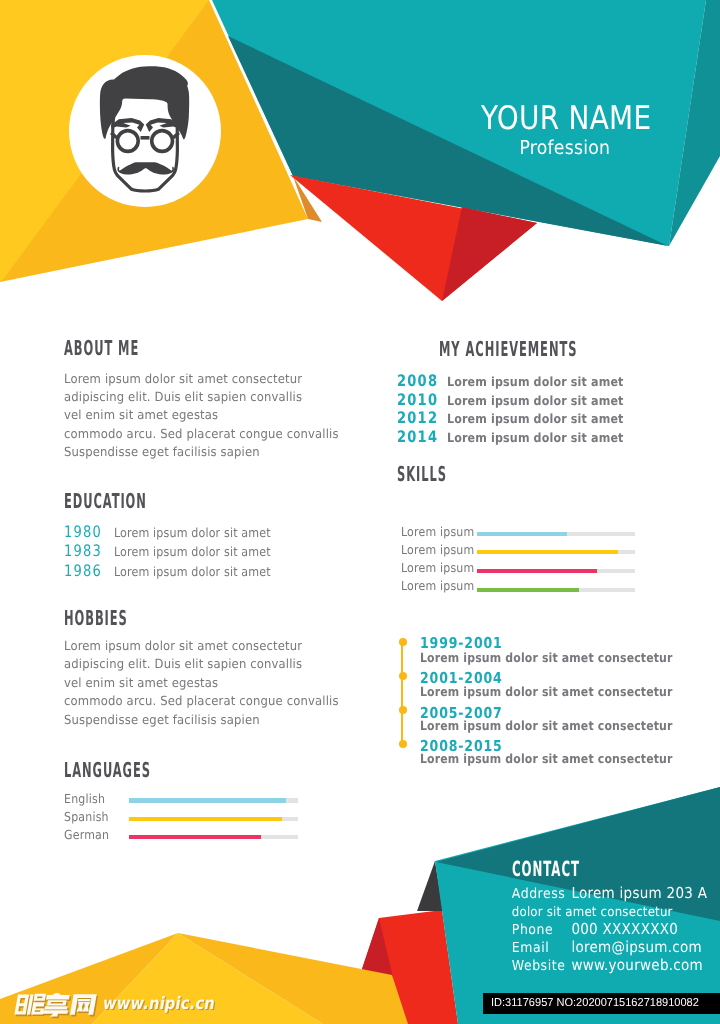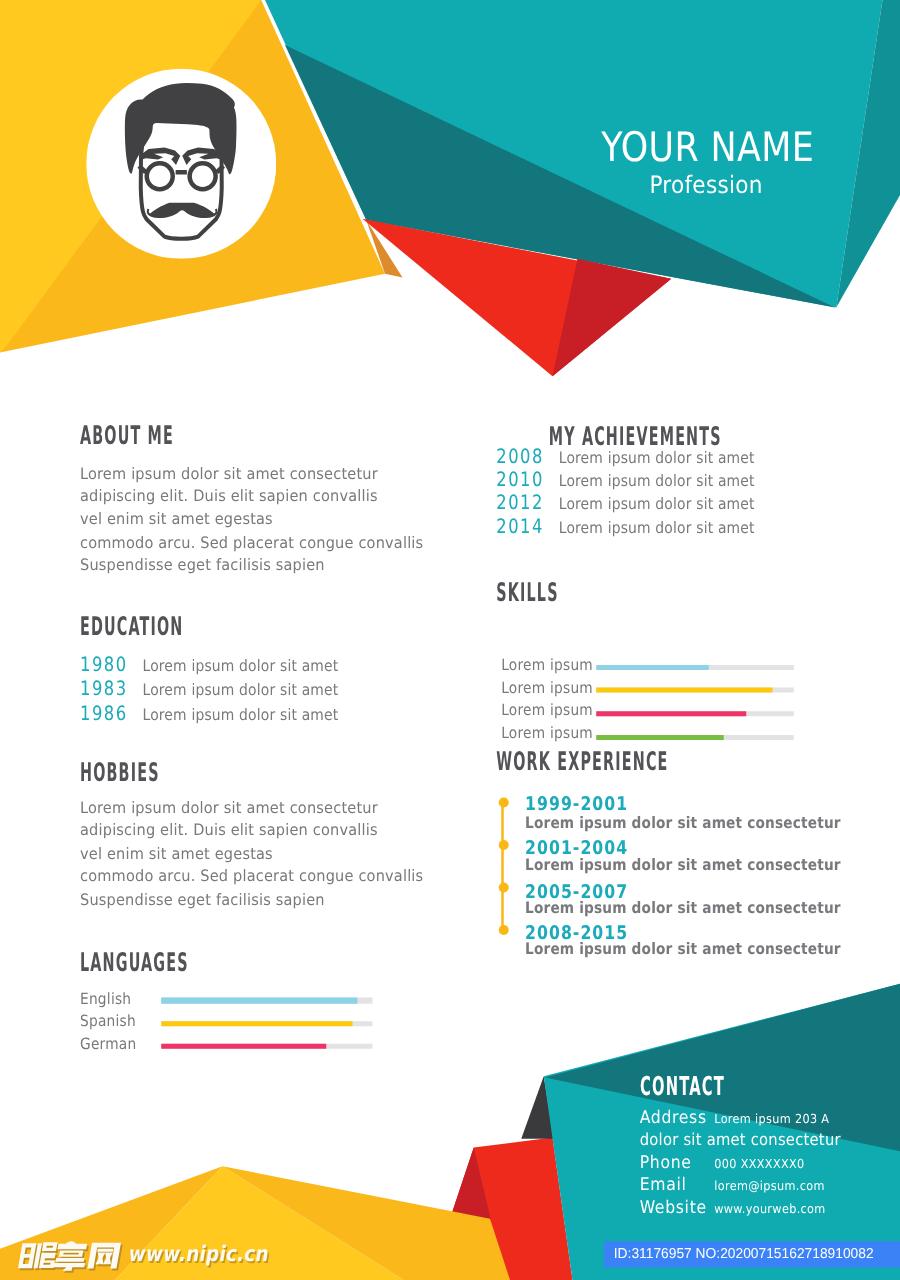--- a/index.html
+++ b/index.html
@@ -49,29 +49,29 @@
   .prof{position:absolute;color:#fff;font-size:19.2px;white-space:nowrap;
       line-height:13.8px;letter-spacing:0.25px;transform:scaleX(1.0);transform-origin:left top;}
 
   
   .h2c{font-weight:bold;color:#ffffff;letter-spacing:1.5px;
       font-size:20.8px;line-height:15.5px;white-space:nowrap;
       transform:scaleX(0.63) scaleY(1.0);transform-origin:left top;}
   .crow{line-height:18.2px;white-space:nowrap;color:#fff;height:18.2px;}
   .clabel{color:#fff;font-size:13.9px;display:inline-block;width:59.6px;
       letter-spacing:0.55px;transform:scaleX(1.0);transform-origin:left top;}
-  .cval{color:#fff;font-size:10px;display:inline-block;letter-spacing:0.28px;
+  .cval{color:#fff;font-size:15px;display:inline-block;letter-spacing:0.28px;
       transform:scaleX(1.0);transform-origin:left top;}
   .cval2{margin-left:-59.6px;font-size:13.1px;letter-spacing:0.2px;}
   .wm-site{font-family:"DejaVu Sans Condensed","DejaVu Sans",sans-serif;
       font-weight:bold;font-style:italic;font-size:17px;color:#FCFAF2;
       letter-spacing:0.2px;line-height:17px;white-space:nowrap;
       transform:scaleX(0.96);transform-origin:left top;
       text-shadow:1.3px 1.3px 0 rgba(192,142,30,0.85);}
-  .idbar{position:absolute;background:#3b82f6;overflow:hidden;}
+  .idbar{position:absolute;background:#000000;overflow:hidden;}
   .idbar span{position:absolute;left:8px;top:0;color:#fff;
       font-family:"Liberation Sans","DejaVu Sans",sans-serif;
       font-size:11.5px;line-height:20px;white-space:nowrap;letter-spacing:0px;
       transform:scaleX(0.96);transform-origin:left top;}
 </style>
 </head>
 <body>
 
 <div id="page">
 <svg class="bg" viewBox="0 0 720 1024">
@@ -225,21 +225,21 @@
       </div>
   <div class="lbl" style="top:39px;left:0;">German</div>
   <div class="track" style="left:65.4px;top:44.9px;width:168.5px;">
         <div class="fill" style="width: 77.9%; background: rgb(238, 51, 102);"></div>
       </div>
 </div>
 
 <div class="sec" style="left:397px;top:341.7px;margin-left:42px;">
   <div class="h2">MY ACHIEVEMENTS</div>
 </div>
-<div class="sec" style="left:397px;top:356px;">
+<div class="sec" style="left:397px;top:372px;font-weight:bold;">
   <div class="yrow-tight"><span class="yr">2008</span><span class="yrtxt">Lorem ipsum dolor sit amet</span></div>
   <div class="yrow-tight"><span class="yr">2010</span><span class="yrtxt">Lorem ipsum dolor sit amet</span></div>
   <div class="yrow-tight"><span class="yr">2012</span><span class="yrtxt">Lorem ipsum dolor sit amet</span></div>
   <div class="yrow-tight"><span class="yr">2014</span><span class="yrtxt">Lorem ipsum dolor sit amet</span></div>
 </div>
 
 <div class="sec" style="left:397px;top:466.7px;">
   <div class="h2">SKILLS</div>
 </div>
 <div class="sec" style="left:397px;top:495px;width:235px;height:80px;margin-top:28px;">
@@ -254,23 +254,20 @@
   <div class="lbl" style="top:39px;left:4px;">Lorem ipsum</div>
   <div class="track" style="left:79.7px;top:45.9px;width:158.8px;">
         <div class="fill" style="width: 75.5%; background: rgb(238, 51, 102);"></div>
       </div>
   <div class="lbl" style="top:57px;left:4px;">Lorem ipsum</div>
   <div class="track" style="left:79.7px;top:64.7px;width:158.8px;">
         <div class="fill" style="width: 64.7%; background: rgb(120, 190, 67);"></div>
       </div>
 </div>
 
-<div class="sec" style="left:397px;top:602.2px;">
-  <div class="h2">WORK EXPERIENCE</div>
-</div>
 <div class="sec" style="left:397px;top:630px;width:270px;height:140px;font-weight:bold;">
   <div style="position:absolute;left:3.6px;top:11.4px;width:2.4px;height:102.3px;background:#FBB714;"></div>
   <div style="position:absolute;left:1.8px;top:7.6px;width:8px;height:8px;border-radius:50%;background:#FBB714;"></div>
   <div style="position:absolute;left:1.8px;top:41.9px;width:8px;height:8px;border-radius:50%;background:#FBB714;"></div>
   <div style="position:absolute;left:1.8px;top:76.3px;width:8px;height:8px;border-radius:50%;background:#FBB714;"></div>
   <div style="position:absolute;left:1.8px;top:109.9px;width:8px;height:8px;border-radius:50%;background:#FBB714;"></div>
   <div class="wperiod" style="position:absolute;left:23px;top:6.4px;">1999-2001</div>
   <div class="wtext" style="position:absolute;left:23px;top:20.9px;">Lorem ipsum dolor sit amet consectetur</div>
   <div class="wperiod" style="position:absolute;left:23px;top:41.1px;">2001-2004</div>
   <div class="wtext" style="position:absolute;left:23px;top:54.5px;">Lorem ipsum dolor sit amet consectetur</div>

